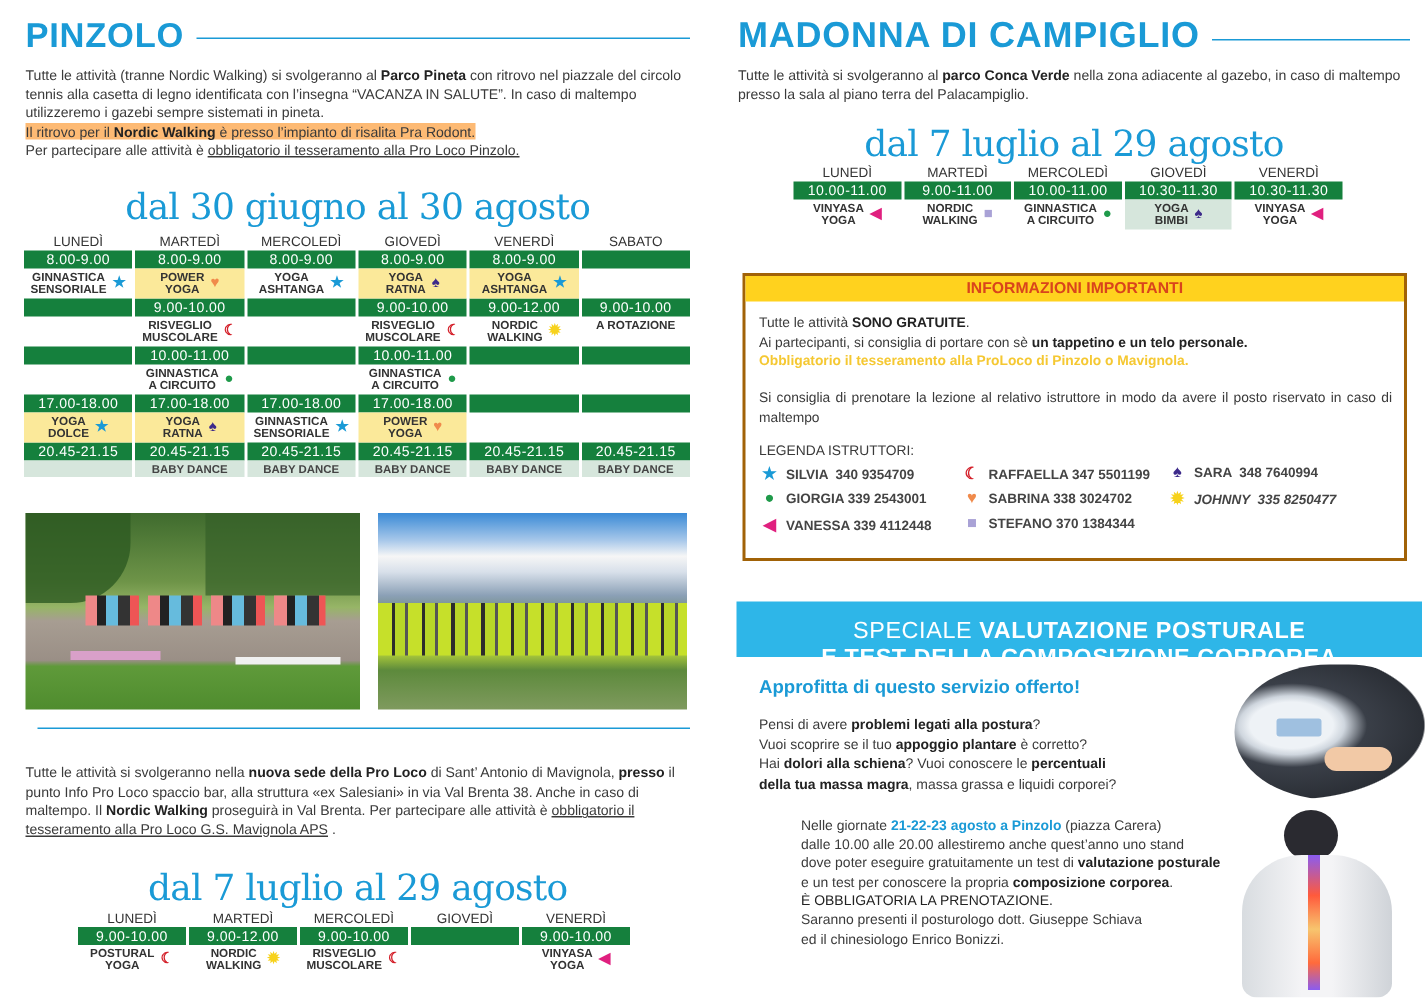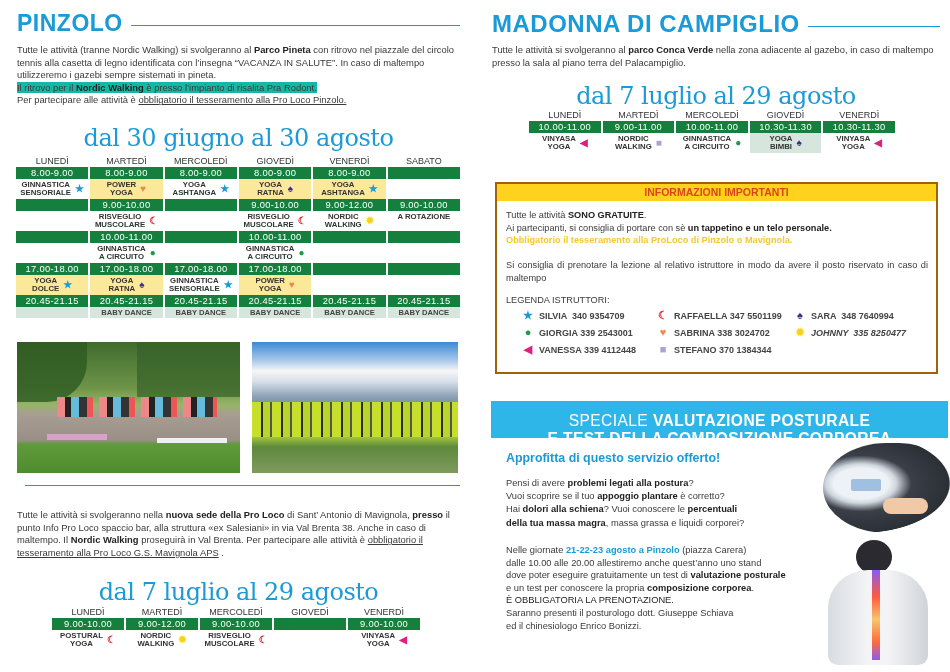--- a/index.html
+++ b/index.html
@@ -3,21 +3,21 @@
 <meta charset="utf-8">
 <style>
 *{box-sizing:border-box;margin:0;padding:0}
 body{width:950px;height:672px;background:#fff;font-family:"Liberation Sans",sans-serif;color:#3a3a3a;position:relative;overflow:hidden}
 .abs{position:absolute}
 .title{color:#1a9ad6;font-weight:bold;font-size:24px;letter-spacing:0.5px;white-space:nowrap;display:flex;align-items:center}
 .title .rule{height:1px;background:#1a9ad6;flex:1;margin-left:8px;margin-top:4px}
 .para{font-size:9.4px;line-height:12.6px;color:#3a3a3a}
 .para b{color:#222}
 .para u{text-decoration:underline}
-.hl{background:#14b8a6}
+.hl{background:#fdba74}
 .script{font-family:"DejaVu Serif",serif;color:#1a9ad6;font-size:24px;text-align:center;white-space:nowrap;letter-spacing:-0.5px}
 table.sched{border-collapse:separate;border-spacing:2px 0;table-layout:fixed}
 table.sched td,table.sched th{text-align:center;padding:0;vertical-align:middle}
 table.sched th{font-weight:normal;font-size:9px;color:#333;height:13px}
 .tslot{background:#15803d;color:#fff;font-size:9.4px;height:12px;line-height:12px;letter-spacing:0.3px}
 .act{font-size:7.8px;line-height:7.8px;height:20px;color:#333;font-weight:bold;position:relative}
 .act .lbl{display:inline-block;text-align:center;vertical-align:middle}
 .act .ic{display:inline-block;vertical-align:middle;margin-left:4px;font-size:10px;line-height:10px}
 .yel{background:#fbe99a}
 .grn{background:#d6e6dc}
@@ -231,21 +231,21 @@
 
 <div class="abs box" style="left:495px;top:182px;width:443px;height:192px">
   <div class="box-head">INFORMAZIONI IMPORTANTI</div>
   <div class="para" style="padding:8px 8px 0 9px;font-size:9.2px;line-height:12.6px">
     <span>Tutte le attività </span><b>SONO GRATUITE</b><span>.</span><br>
     <span>Ai partecipanti, si consiglia di portare con sè </span><b>un tappetino e un telo personale.</b><br>
     <b style="color:#f5c832">Obbligatorio il tesseramento alla ProLoco di Pinzolo o Mavignola.</b><br><br>
     <div style="text-align:justify">Si consiglia di prenotare la lezione al relativo istruttore in modo da avere il posto riservato in caso di maltempo</div>
     <div style="margin-top:9px">LEGENDA ISTRUTTORI:</div>
   </div>
-  <div class="legend" id="legend" style="padding:3px 0 0 24px">
+  <div class="legend" id="legend" style="padding:3px 0 0 9px">
       <div><span class="i" style="color: rgb(26, 154, 214); font-size: 11px;">★</span><span style="white-space: pre;">SILVIA  340 9354709</span></div>
       <div><span class="i" style="color: rgb(212, 32, 42); font-size: 11px;">☾</span><span style="white-space: pre;">RAFFAELLA 347 5501199</span></div>
       <div><span class="i" style="color: rgb(61, 42, 138); font-size: 11px;">♠</span><span style="white-space: pre;">SARA  348 7640994</span></div>
       <div><span class="i" style="color: rgb(31, 154, 74); font-size: 11px;">●</span><span style="white-space: pre;">GIORGIA 339 2543001</span></div>
       <div><span class="i" style="color: rgb(240, 138, 75); font-size: 11px;">♥</span><span style="white-space: pre;">SABRINA 338 3024702</span></div>
       <div><span class="i" style="color: rgb(247, 210, 28); font-size: 11px;">✹</span><span style="white-space: pre; font-style: italic;">JOHNNY  335 8250477</span></div>
       <div><span class="i" style="color: rgb(224, 32, 127); font-size: 11px;">◀</span><span style="white-space: pre;">VANESSA 339 4112448</span></div>
       <div><span class="i" style="color: rgb(169, 162, 214); font-size: 11px;">■</span><span style="white-space: pre;">STEFANO 370 1384344</span></div>
     </div>
 </div>
@@ -254,21 +254,21 @@
   <div><span>SPECIALE </span><b>VALUTAZIONE POSTURALE</b></div>
   <div style="font-weight:bold">E TEST DELLA COMPOSIZIONE CORPOREA</div>
 </div>
 <div class="abs" style="left:506px;top:451px;font-size:12.4px;font-weight:bold;color:#1a9ad6">Approfitta di questo servizio offerto!</div>
 <div class="abs para" style="left:506px;top:477px;width:320px;font-size:9.3px;line-height:13.2px">
   <span>Pensi di avere </span><b>problemi legati alla postura</b><span>?</span><br>
   <span>Vuoi scoprire se il tuo </span><b>appoggio plantare</b><span> è corretto?</span><br>
   <span>Hai </span><b>dolori alla schiena</b><span>? Vuoi conoscere le </span><b>percentuali</b><br>
   <b>della tua massa magra</b><span>, massa grassa e liquidi corporei?</span>
 </div>
-<div class="abs para" style="left:506px;top:544px;width:345px;font-size:9.3px;line-height:12.6px">
+<div class="abs para" style="left:534px;top:544px;width:345px;font-size:9.3px;line-height:12.6px">
   <span>Nelle giornate </span><span class="blue-b">21-22-23 agosto a Pinzolo</span><span> (piazza Carera)</span><br>
   <span>dalle 10.00 alle 20.00 allestiremo anche quest’anno uno stand</span><br>
   <span>dove poter eseguire gratuitamente un test di </span><b>valutazione posturale</b><br>
   <span>e un test per conoscere la propria </span><b>composizione corporea</b><span>.</span><br>
   <span style="color:#222">È OBBLIGATORIA LA PRENOTAZIONE.</span><br>
   <span>Saranno presenti il posturologo dott. Giuseppe Schiava</span><br>
   <span>ed il chinesiologo Enrico Bonizzi.</span>
 </div>
 <div class="photo" style="left:823px;top:443px;width:127px;height:90px;border-radius:50% 40% 45% 50%;background:radial-gradient(ellipse at 30% 45%,#eef2f6 0 22%,#cfd6de 28%,#3a3f48 40%,#2b2f36 70%,#fff 71%)">
   <div style="position:absolute;left:28px;top:36px;width:30px;height:12px;background:#9fc0e0;border-radius:2px"></div>

